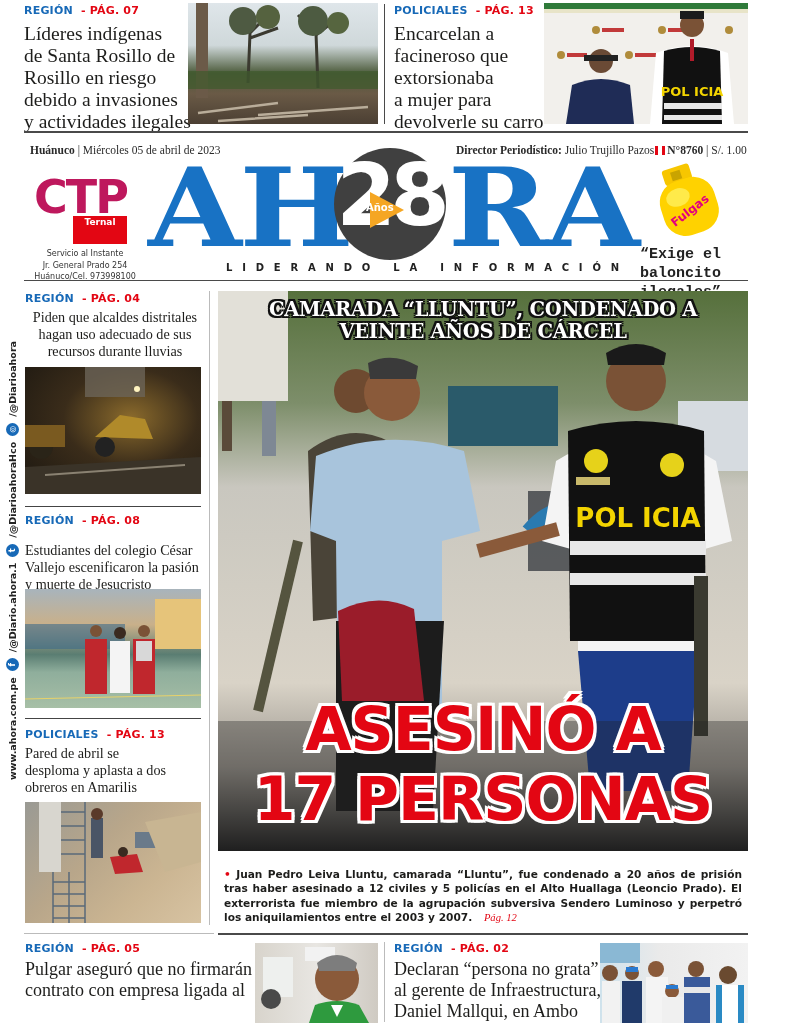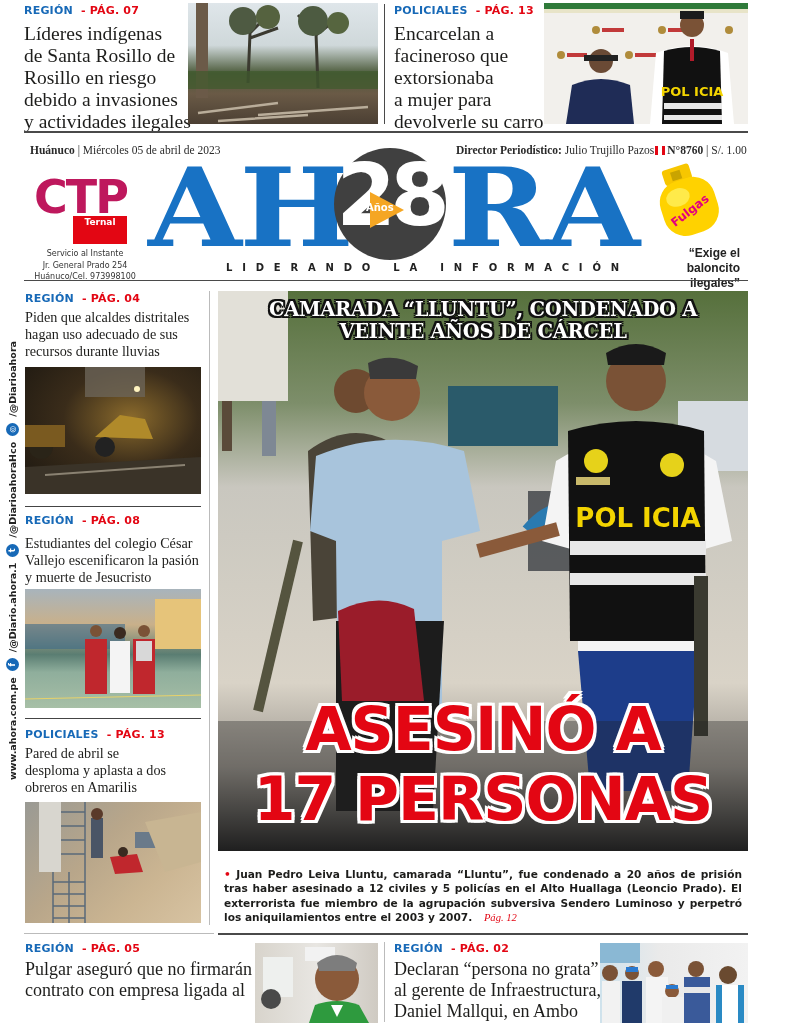--- a/index.html
+++ b/index.html
@@ -24,21 +24,21 @@
   
   .dateline { font-family: "Liberation Serif", serif; font-size: 11.5px; color: #2a2a2a; }
   .dateline b { font-weight: bold; }
   .ctp-logo { font-family: "DejaVu Sans", sans-serif; font-weight: bold; font-size: 46px; letter-spacing: -2px; color: #be185d; line-height: 1; }
   .ctp-bar { background: #e30613; color: #fff; font-family: "DejaVu Sans", sans-serif; font-weight: bold; font-size: 9px; text-align: center; }
   .ctp-info { font-family: "DejaVu Sans", sans-serif; font-size: 8px; text-align: center; color: #333; line-height: 1.45; }
 
   .ahora-word { font-family: "DejaVu Serif", serif; font-weight: bold; color: #1872c4; font-size: 108px; line-height: 1; letter-spacing: -2px; transform: scaleX(1.12); transform-origin: left top; }
   .tagline { font-family: "DejaVu Sans", sans-serif; font-size: 10px; letter-spacing: 9.8px; color: #222; font-weight: bold; }
 
-  .fulgas-caption { font-family: Liberation Sans, sans-serif; font-weight: bold; font-size: 12px; text-align: right; color: #222; line-height: 1.25; }
+  .fulgas-caption { font-family: Liberation Mono, monospace; font-weight: bold; font-size: 15px; text-align: left; color: #222; line-height: 1.25; }
 
   
   .left-story .headline-serif { font-size: 14.2px; line-height: 1.2; }
 
   
   .social-vert { position: absolute; left: 2px; top: 335px; width: 20px; height: 445px; }
   .social-vert .inner { position: absolute; left: 0; top: 0; transform-origin: top left; transform: translate(0, 445px) rotate(-90deg); width: 445px; height: 20px; display: flex; align-items: center; gap: 6px; font-family: "DejaVu Sans", sans-serif; font-weight: bold; font-size: 9.5px; color: #222; white-space: nowrap; }
   .soc-ico { display: inline-block; width: 13px; height: 13px; border-radius: 50%; background: #1769b7; color: #fff; font-size: 8px; line-height: 13px; text-align: center; }
 
   
@@ -193,21 +193,21 @@
   </div>
 </div>
 
 <div class="vsep" style="left:209px; top:291px; height:634px; background:#bbb;"></div>
 
 <div class="abs left-story" style="left:25px; top:292px; width:180px;">
   <div class="section-tag">
     <span class="sec">REGIÓN</span>
     <span class="pg">&nbsp;- <span>PÁG. 04</span></span>
   </div>
-  <div class="headline-serif" style="margin-top:4px; white-space:nowrap;">
+  <div class="headline-serif" style="margin-top:4px; white-space:nowrap;text-align:center;">
     <div>Piden que alcaldes distritales</div>
     <div>hagan uso adecuado de sus</div>
     <div>recursos durante lluvias</div>
   </div>
 </div>
 <div class="photo" style="left:25px; top:367px; width:176px; height:127px; background: radial-gradient(ellipse at 60% 40%, #8a6a2c 0%, #3a2c1a 45%, #1a1610 100%);">
   <svg width="176" height="127" viewBox="0 0 176 127">
     <rect x="60" y="0" width="60" height="30" fill="#6b6458" opacity="0.8"></rect>
     <circle cx="112" cy="22" r="3" fill="#fff4c0"></circle>
     <path d="M70 70 L95 48 L120 52 L128 72 Z" fill="#b08a2a"></path>
@@ -218,21 +218,21 @@
     <path d="M20 108 L160 98" stroke="#8a8272" stroke-width="2"></path>
   </svg>
 </div>
 <div class="hrule-thin" style="left:25px; top:506px; width:176px; background:#444;"></div>
 
 <div class="abs left-story" style="left:25px; top:514px; width:180px;">
   <div class="section-tag">
     <span class="sec">REGIÓN</span>
     <span class="pg">&nbsp;- <span>PÁG. 08</span></span>
   </div>
-  <div class="headline-serif" style="margin-top:8px; white-space:nowrap;">
+  <div class="headline-serif" style="margin-top:15px; white-space:nowrap;">
     <div>Estudiantes del colegio César</div>
     <div>Vallejo escenificaron la pasión</div>
     <div>y muerte de Jesucristo</div>
   </div>
 </div>
 <div class="photo" style="left:25px; top:589px; width:176px; height:119px; background: linear-gradient(180deg,#a8b4bc 0%,#c9b08a 30%,#5a7d72 55%,#8fae9c 70%,#a7bfa6 100%);">
   <svg width="176" height="119" viewBox="0 0 176 119">
     <rect x="130" y="10" width="46" height="50" fill="#e6c47a"></rect>
     <rect x="0" y="35" width="100" height="25" fill="#3d6a8a" opacity="0.6"></rect>
     <rect x="60" y="50" width="22" height="55" fill="#c0272d"></rect>

